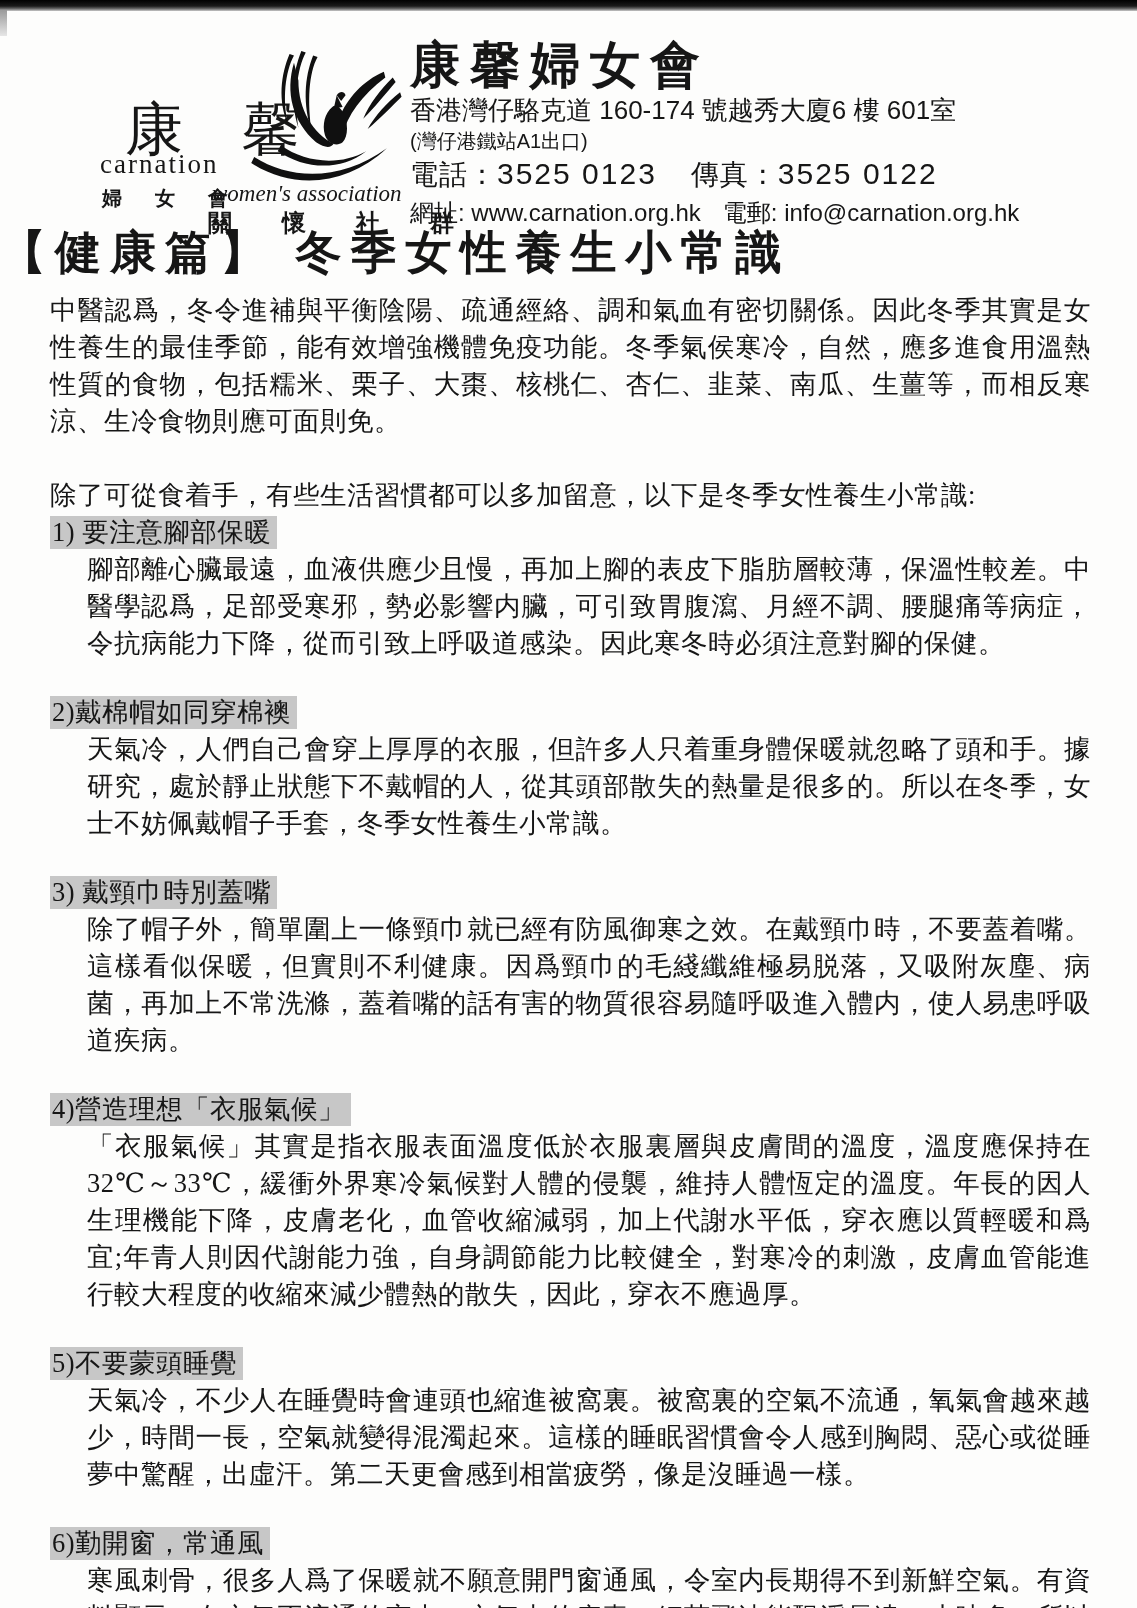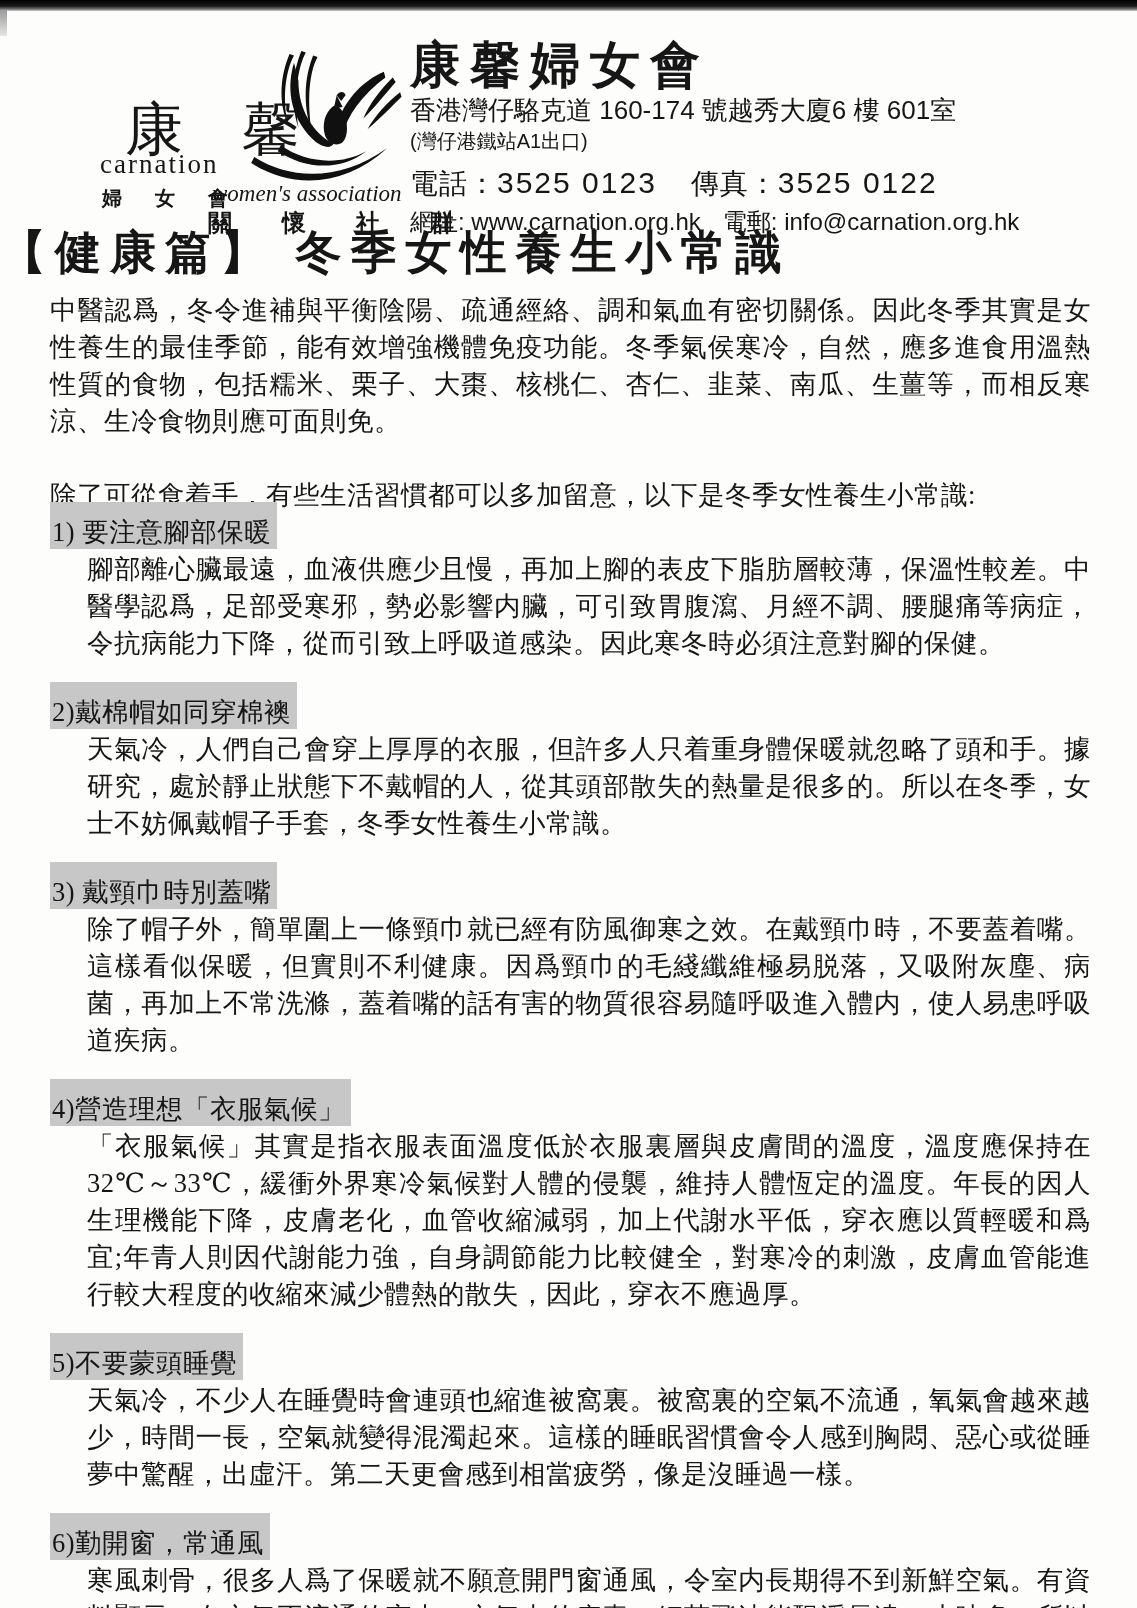--- a/index.html
+++ b/index.html
@@ -62,21 +62,21 @@
   .org-address {
     font-family: "Liberation Sans", "DejaVu Sans", sans-serif;
     font-size: 26px; line-height: 31px; margin-top: 2px; letter-spacing: 0px;
   }
   .org-address2 {
     font-family: "Liberation Sans", "DejaVu Sans", sans-serif;
     font-size: 20px; line-height: 30px;
   }
   .org-phone {
     font-family: "Liberation Sans", "DejaVu Sans", sans-serif;
-    font-size: 28px; margin-top: 9px; letter-spacing: 1px;
+    font-size: 28px; margin-top: 0; letter-spacing: 1px;
   }
   .org-phone .num { font-size: 30px; letter-spacing: 2px; }
   .org-web {
     font-family: "Liberation Sans", "DejaVu Sans", sans-serif;
     font-size: 24px; margin-top: 3px;
   }
   .gap-mid { display: inline-block; width: 34px; }
   .gap-sm  { display: inline-block; width: 22px; }
 
   
@@ -88,21 +88,21 @@
   .article {
     position: absolute; top: 292px; left: 50px; right: 46px;
     font-size: 26.5px; line-height: 37px; text-align: justify;
     letter-spacing: 0.5px;
   }
   .intro { margin-bottom: 37px; }
   .lead { margin-bottom: 0; }
   .section { margin-top: 0; }
   .sec-heading { line-height: 37px; }
   .sec-heading .hl {
-    background: #c7c7c7; padding: 15px 6px 2px 2px;
+    background: #c7c7c7; padding: 1px 6px 2px 2px;
   }
   .sec-body { padding-left: 37px; margin-bottom: 32px; }
   .sec-body.last { margin-bottom: 0; }
 </style>
 </head>
 <body>
 
 <div class="page">
   <div class="scan-band"></div>
   <div class="scan-corner"></div>

